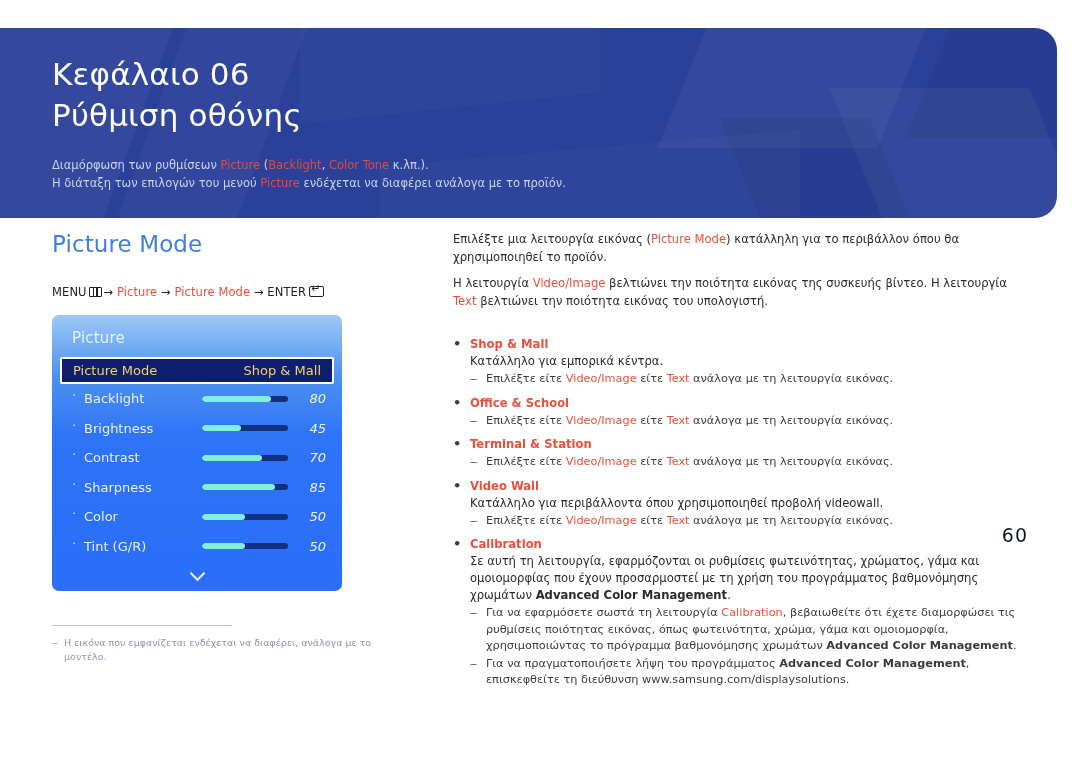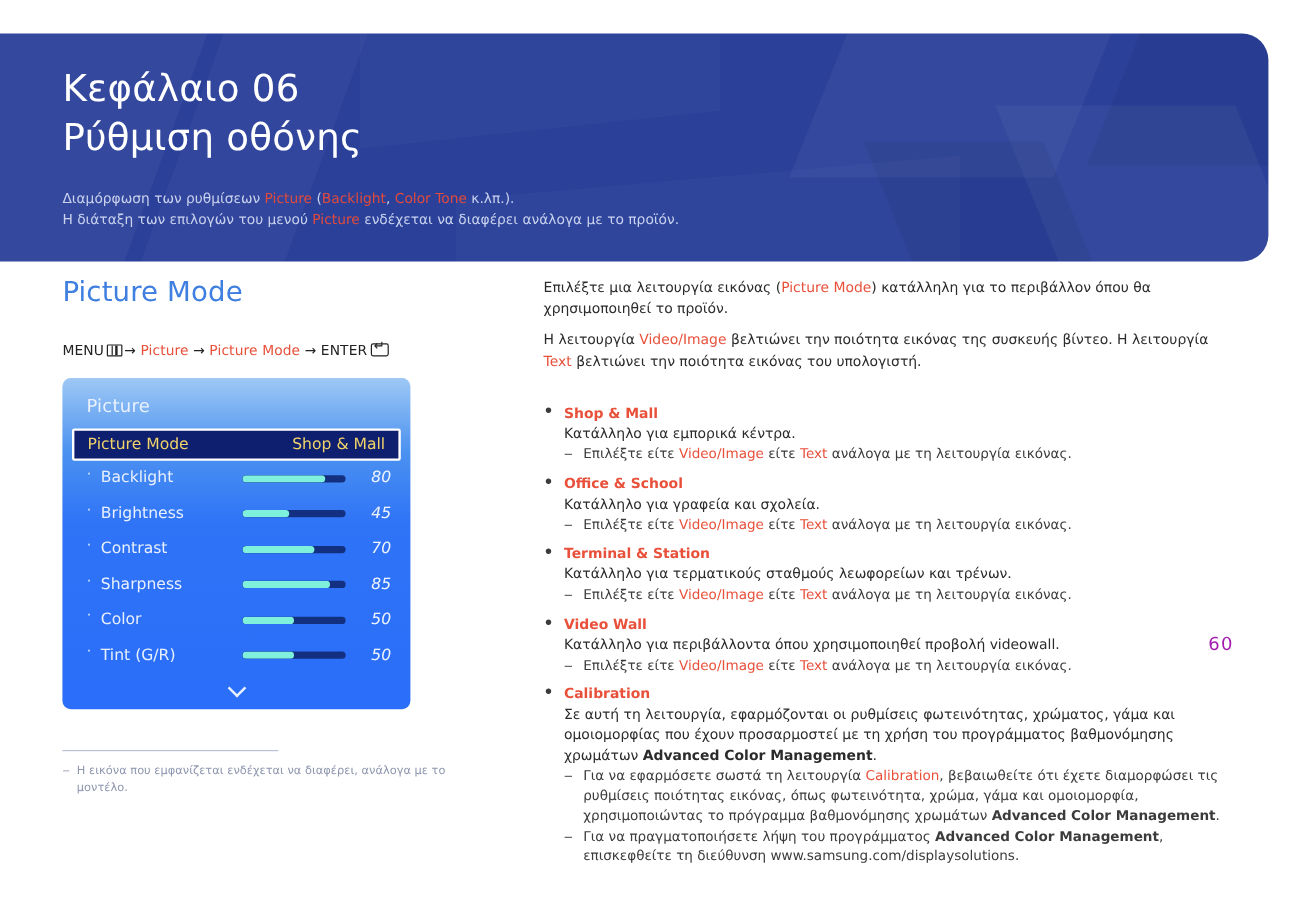--- a/index.html
+++ b/index.html
@@ -233,22 +233,22 @@
     line-height: 16.5px;
     color: #3b3b3b;
     margin-top: 1px;
   }
   .sub .sdash { flex: 0 0 16px; }
   .sub .stxt { flex: 1 1 auto; }
 
   .pageno {
     position: absolute;
     right: 52px; bottom: 24px;
-    font-size: 15px;
-    color: #a21caf;
+    font-size: 19px;
+    color: #0f172a;
     letter-spacing: 1px;
   }
 </style>
 </head>
 <body>
 
 <div class="page">
 
   <div class="banner">
     <div class="banner-pattern">
@@ -373,32 +373,30 @@
           <div class="sub">
             <span class="sdash">‒</span>
             <span class="stxt"><span>Επιλέξτε είτε </span><span class="red">Video/Image</span><span> είτε </span><span class="red">Text</span><span> ανάλογα με τη λειτουργία εικόνας.</span></span>
           </div>
         </li>
         <li>
           <div class="bl-head">
             <span class="bdot">•</span>
             <span>Office &amp; School</span>
           </div>
-          <div class="bl-body">Κατάλληλο για γραφεία και σχολεία.</div>
           <div class="sub">
             <span class="sdash">‒</span>
             <span class="stxt"><span>Επιλέξτε είτε </span><span class="red">Video/Image</span><span> είτε </span><span class="red">Text</span><span> ανάλογα με τη λειτουργία εικόνας.</span></span>
           </div>
         </li>
         <li>
           <div class="bl-head">
             <span class="bdot">•</span>
             <span>Terminal &amp; Station</span>
           </div>
-          <div class="bl-body">Κατάλληλο για τερματικούς σταθμούς λεωφορείων και τρένων.</div>
           <div class="sub">
             <span class="sdash">‒</span>
             <span class="stxt"><span>Επιλέξτε είτε </span><span class="red">Video/Image</span><span> είτε </span><span class="red">Text</span><span> ανάλογα με τη λειτουργία εικόνας.</span></span>
           </div>
         </li>
         <li>
           <div class="bl-head">
             <span class="bdot">•</span>
             <span>Video Wall</span>
           </div>

